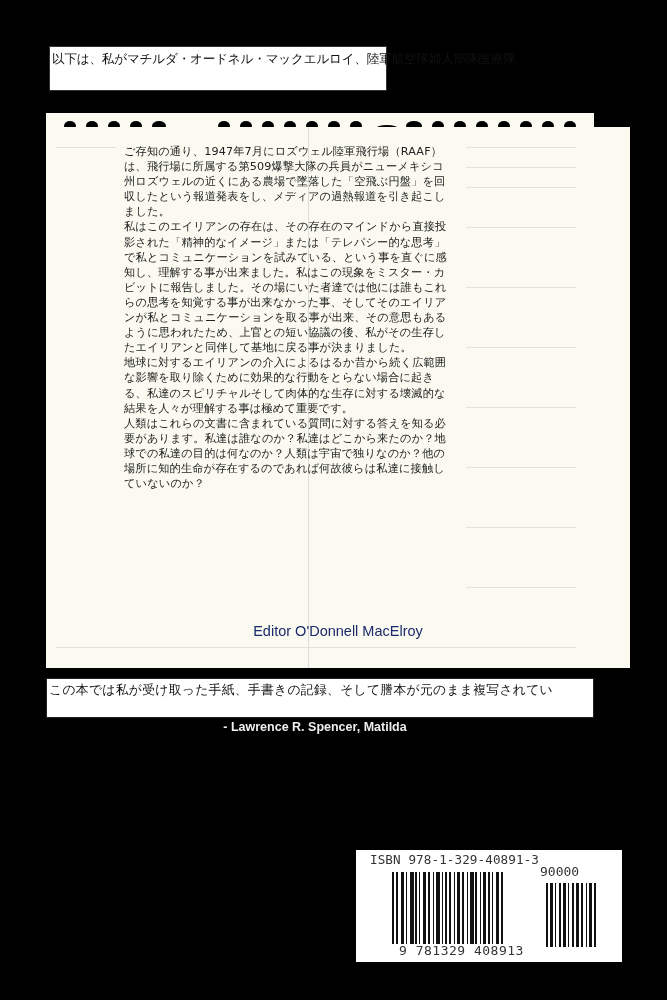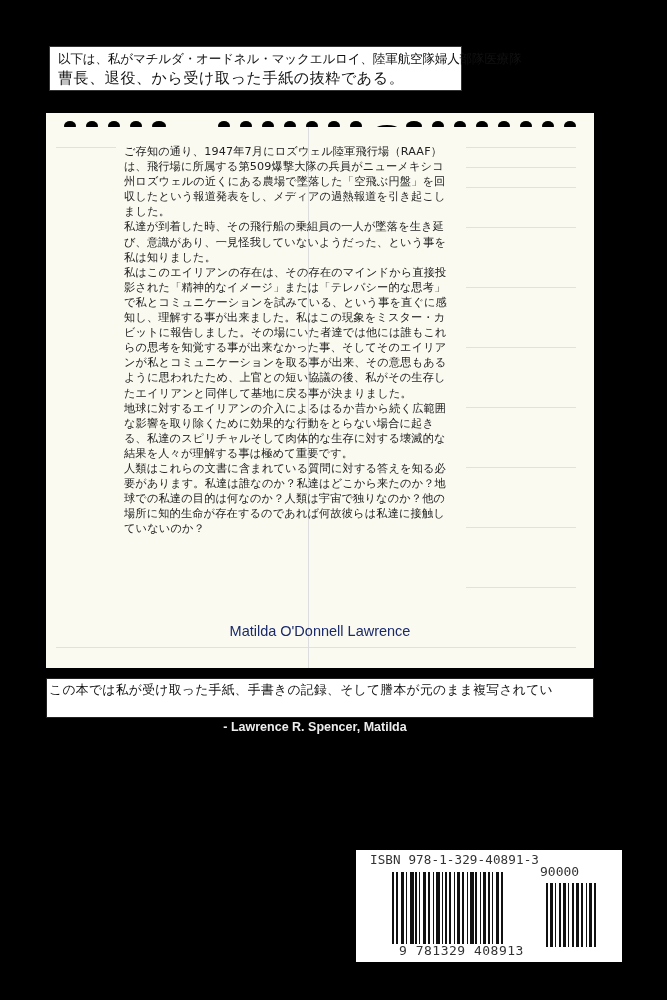--- a/index.html
+++ b/index.html
@@ -1,30 +1,31 @@
 <!DOCTYPE html>
 <html><head>
   <meta charset="utf-8">
   <style>
     html, body { margin: 0; padding: 0; }
     body {
       width: 667px; height: 1000px; background: #000; position: relative; overflow: hidden;
       font-family: "DejaVu Serif", serif;
     }
     .header-box {
-      position: absolute; left: 49px; top: 46px; width: 413px; height: 45px;
+      position: absolute; left: 49px; top: 46px; width: 338px; height: 45px;
       background: #fff; border: 1px solid #333; box-sizing: border-box;
-      padding: 2px 8px; color: #111;
+      padding: 2px 2px; color: #111;
     }
     .header-box .l1 { font-size: 12.6px; line-height: 19px; white-space: nowrap; letter-spacing: -0.2px; }
     .header-box .l2 { font-size: 15px; line-height: 20px; white-space: nowrap; letter-spacing: 0.6px; }
 
     .paper {
       position: absolute; left: 46px; top: 127px; width: 548px; height: 541px;
       background: #fbfaf1;
+      padding-left: 36px;
     }
     .paper-top {
       position: absolute; left: 46px; top: 113px; width: 548px; height: 18px;
       background: #fbfaf1;
     }
     .holes { position: absolute; left: 0; top: 0; width: 100%; height: 100%; }
     .hole {
       position: absolute; top: 8px; width: 12px; height: 10px; border-radius: 50%; background: #000;
     }
     .rule {
@@ -75,21 +76,20 @@
     .barcode span.gap { background: transparent; }
     .addon { position: absolute; left: 190px; top: 33px; height: 64px; display: flex; }
     .addon span { display: block; background: #111; height: 64px; }
     .addon span.gap { background: transparent; }
   </style>
 </head>
 <body>
 
 <div class="header-box">
   <div class="l1">以下は、私がマチルダ・オードネル・マックエルロイ、陸軍航空隊婦人部隊医療隊</div>
-  <div class="l2">曹長、退役、から受け取った手紙の抜粋である。</div>
 </div>
 
 <div class="paper-top">
   <div class="holes">
     <span class="hole" style="left:18px"></span>
     <span class="hole" style="left:40px"></span>
     <span class="hole" style="left:62px"></span>
     <span class="hole" style="left:84px"></span>
     <span class="hole" style="left:106px;width:14px"></span>
     <span class="hole" style="left:172px"></span>
@@ -121,26 +121,25 @@
   <div class="rule" style="left:420px;width:110px;top:220px"></div>
   <div class="rule" style="left:420px;width:110px;top:280px"></div>
   <div class="rule" style="left:420px;width:110px;top:340px"></div>
   <div class="rule" style="left:420px;width:110px;top:400px"></div>
   <div class="rule" style="left:420px;width:110px;top:460px"></div>
   <div class="rule" style="left:10px;width:520px;top:520px"></div>
   <div class="margin-line"></div>
 
   <div class="letter" style="left:78px;width:330px;">
     <p class="para">ご存知の通り、1947年7月にロズウェル陸軍飛行場（RAAF）は、飛行場に所属する第509爆撃大隊の兵員がニューメキシコ州ロズウェルの近くにある農場で墜落した「空飛ぶ円盤」を回収したという報道発表をし、メディアの過熱報道を引き起こしました。</p>
-    <p class="para">私達が到着した時、その飛行船の乗組員の一人が墜落を生き延び、意識があり、一見怪我していないようだった、という事を私は知りました。</p>
     <p class="para">私はこのエイリアンの存在は、その存在のマインドから直接投影された「精神的なイメージ」または「テレパシー的な思考」で私とコミュニケーションを試みている、という事を直ぐに感知し、理解する事が出来ました。私はこの現象をミスター・カビットに報告しました。その場にいた者達では他には誰もこれらの思考を知覚する事が出来なかった事、そしてそのエイリアンが私とコミュニケーションを取る事が出来、その意思もあるように思われたため、上官との短い協議の後、私がその生存したエイリアンと同伴して基地に戻る事が決まりました。</p>
     <p class="para">地球に対するエイリアンの介入によるはるか昔から続く広範囲な影響を取り除くために効果的な行動をとらない場合に起きる、私達のスピリチャルそして肉体的な生存に対する壊滅的な結果を人々が理解する事は極めて重要です。</p>
     <p class="para">人類はこれらの文書に含まれている質問に対する答えを知る必要があります。私達は誰なのか？私達はどこから来たのか？地球での私達の目的は何なのか？人類は宇宙で独りなのか？他の場所に知的生命が存在するのであれば何故彼らは私達に接触していないのか？</p>
   </div>
-  <div class="signature">Matilda O'Donnell Lawrence</div>
+  <div class="signature">Editor O'Donnell MacElroy</div>
 </div>
 
 <div class="note-box">
   <div>この本では私が受け取った手紙、手書きの記録、そして謄本が元のまま複写されてい</div>
 </div>
 
 <div class="editor">- Lawrence R. Spencer, Matilda</div>
 
 <div class="isbn-box">
   <div class="isbn-label">ISBN 978-1-329-40891-3</div>

